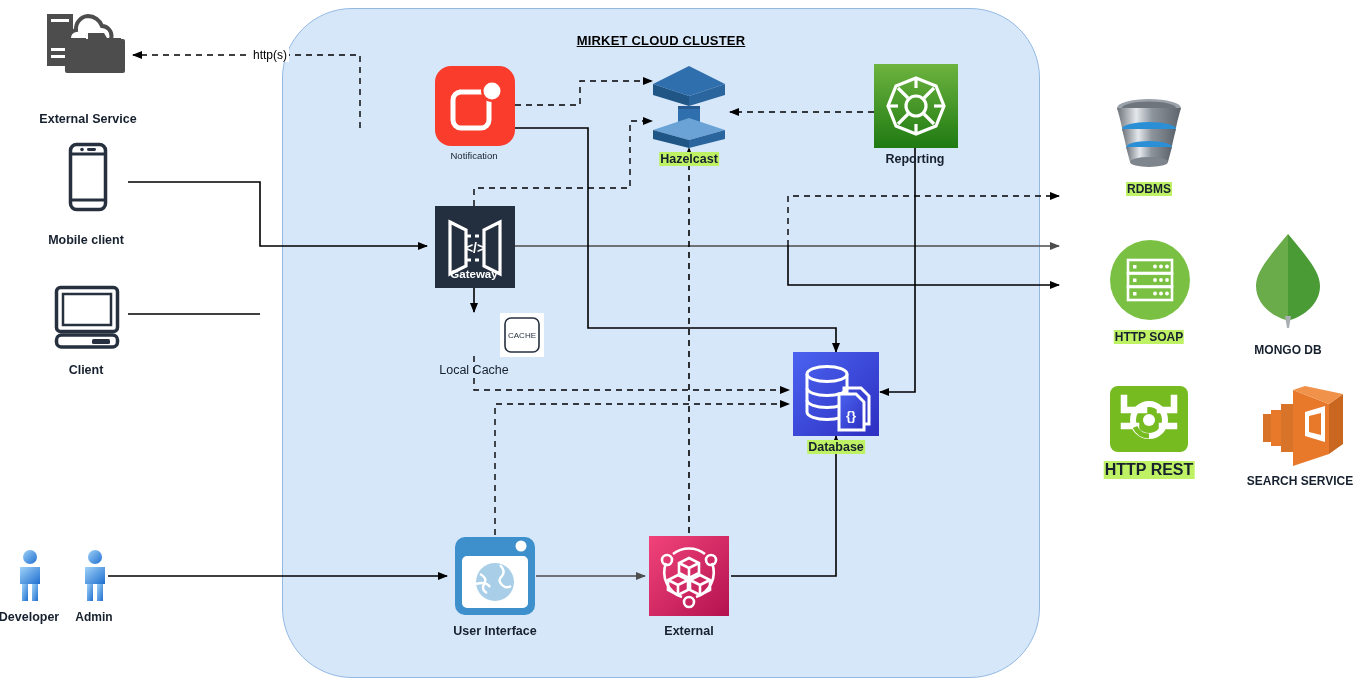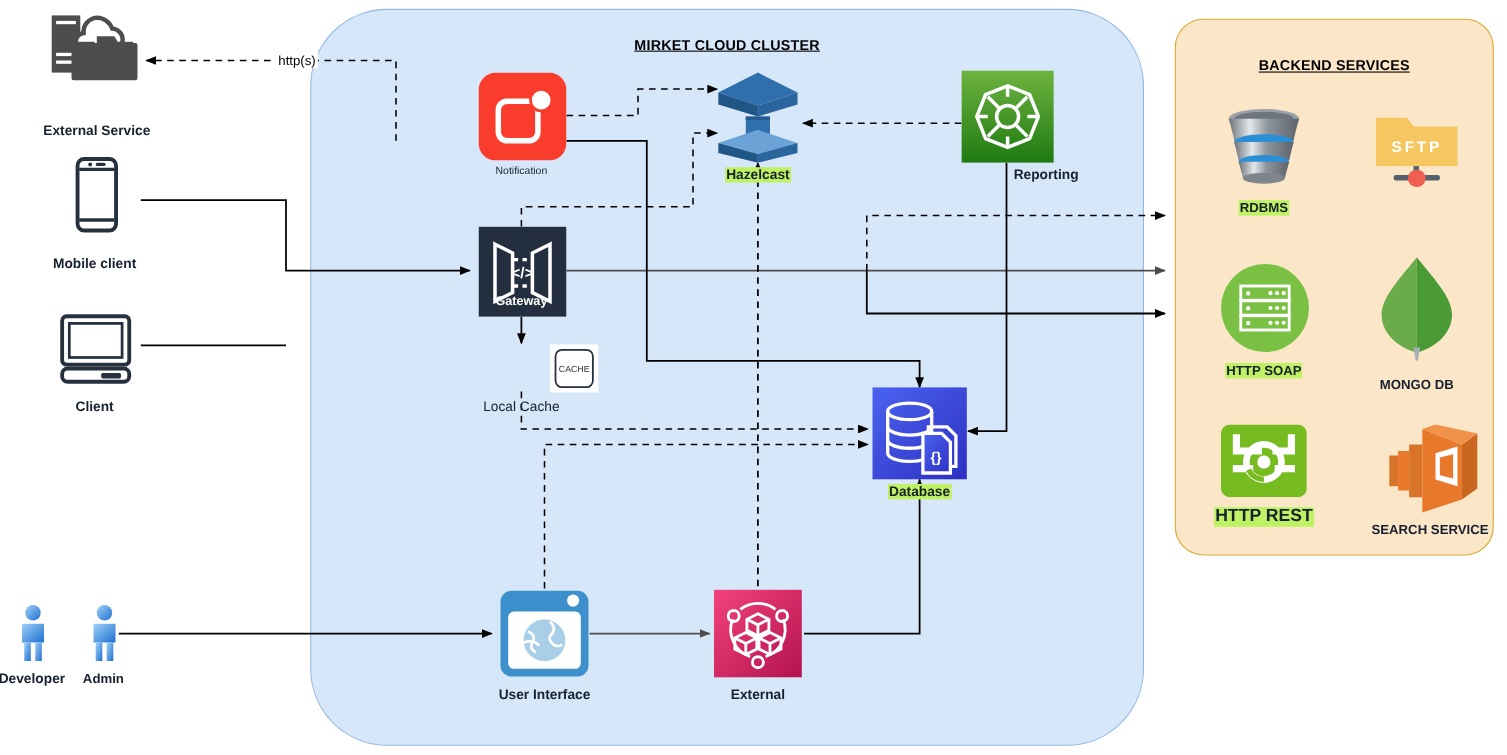--- a/index.html
+++ b/index.html
@@ -51,23 +51,20 @@
 </style>
 </head>
 <body>
 
 <div id="stage">
 
   <div class="panel" id="cloud-cluster-panel">
     <div class="panel-title" id="cluster-title">MIRKET CLOUD CLUSTER</div>
   </div>
 
-  <div class="panel" id="backend-panel">
-    <div class="panel-title" id="backend-title">BACKEND SERVICES</div>
-  </div>
 
   <svg id="wires" viewBox="0 0 1370 686" xmlns="http://www.w3.org/2000/svg">
     <defs>
       <marker id="ah" markerWidth="10" markerHeight="8" refX="9" refY="4" orient="auto" markerUnits="userSpaceOnUse">
         <path d="M0,0 L10,4 L0,8 z" fill="#000"></path>
       </marker>
       <marker id="ahg" markerWidth="10" markerHeight="8" refX="9" refY="4" orient="auto" markerUnits="userSpaceOnUse">
         <path d="M0,0 L10,4 L0,8 z" fill="#4d4d4d"></path>
       </marker>
     </defs>
@@ -222,21 +219,21 @@
           <path d="M42,60 V70"></path>
         <path d="M14,42 H24"></path>
           <path d="M60,42 H70"></path>
         <path d="M24,24 L34,34"></path>
           <path d="M60,24 L50,34"></path>
         <path d="M24,60 L34,50"></path>
           <path d="M60,60 L50,50"></path>
       </g>
     </svg>
   </div>
-  <div class="node-label" style="left:915px;top:152px;font-size:12.5px;margin-left:36px;">Reporting</div>
+  <div class="node-label" style="left:915px;top:152px;font-size:12.5px;">Reporting</div>
 
   <div class="node" style="left:435px;top:206px;width:80px;height:82px;">
     <svg width="80" height="82" viewBox="0 0 80 82">
       <rect x="0" y="0" width="80" height="82" fill="#232f3e"></rect>
       <path d="M15,16 L31,24 V60 L15,68 z" fill="none" stroke="#fff" stroke-width="3.2"></path>
       <path d="M65,16 L49,24 V60 L65,68 z" fill="none" stroke="#fff" stroke-width="3.2"></path>
       <g stroke="#fff" stroke-width="3" stroke-dasharray="4,4">
         <path d="M32,30 H48"></path>
           <path d="M32,54 H48"></path>
       </g>
@@ -333,29 +330,20 @@
       <path d="M7,13 q4,14 5,20 h54 q1,-6 5,-20 z" fill="url(#rg)"></path>
       <ellipse cx="39" cy="34" rx="27" ry="7" fill="#2b8fd6"></ellipse>
       <path d="M12,34 q3,12 4,17 h46 q1,-5 4,-17 z" fill="url(#rg)"></path>
       <ellipse cx="39" cy="52" rx="23" ry="6" fill="#2b8fd6"></ellipse>
       <path d="M16,52 q3,11 4,15 h38 q1,-4 4,-15 z" fill="url(#rg)"></path>
       <ellipse cx="39" cy="67" rx="19" ry="5" fill="#7e858c"></ellipse>
     </svg>
   </div>
   <div class="node-label knockout" style="left:1149px;top:182px;font-size:12px;">RDBMS</div>
 
-  <div class="node" style="left:1247px;top:95px;width:82px;height:80px;">
-    <svg width="82" height="80" viewBox="0 0 82 80">
-      <path d="M4,12 h28 l6,8 h40 v36 h-74 z" fill="#f6c761"></path>
-      <text x="41" y="43" text-anchor="middle" fill="#fff" font-size="14" letter-spacing="2.5" font-family="Liberation Sans, sans-serif" font-weight="bold">SFTP</text>
-      <rect x="38" y="56" width="5" height="9" fill="#55606b"></rect>
-      <rect x="20" y="64" width="42" height="5" rx="2" fill="#55606b"></rect>
-      <circle cx="41" cy="67" r="8" fill="#ef5e51"></circle>
-    </svg>
-  </div>
 
   <div class="node" style="left:1110px;top:240px;width:80px;height:80px;">
     <svg width="80" height="80" viewBox="0 0 80 80">
       <circle cx="40" cy="40" r="40" fill="#7ac143"></circle>
       <g fill="none" stroke="#fff" stroke-width="2.6">
         <rect x="18" y="20" width="44" height="13"></rect>
         <rect x="18" y="33.5" width="44" height="13"></rect>
         <rect x="18" y="47" width="44" height="13"></rect>
       </g>
       <g fill="#fff">

